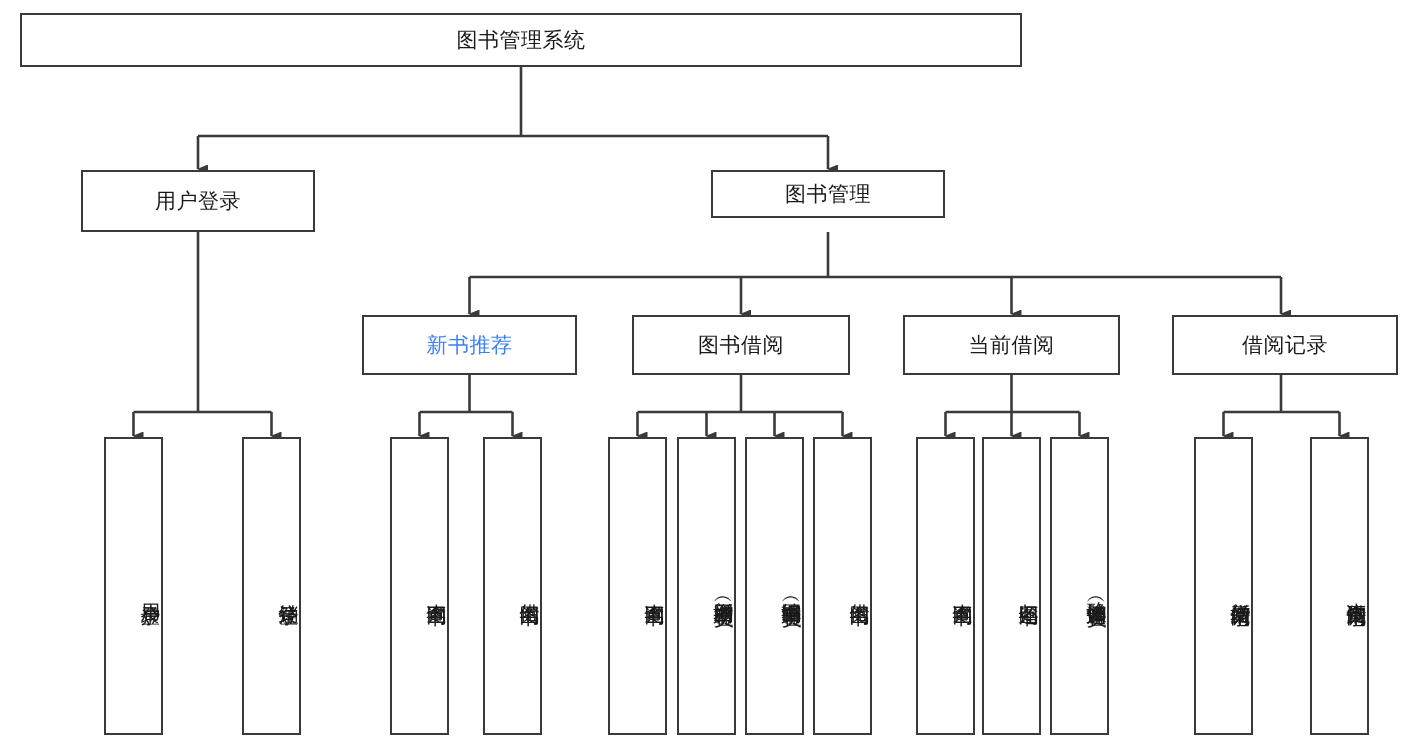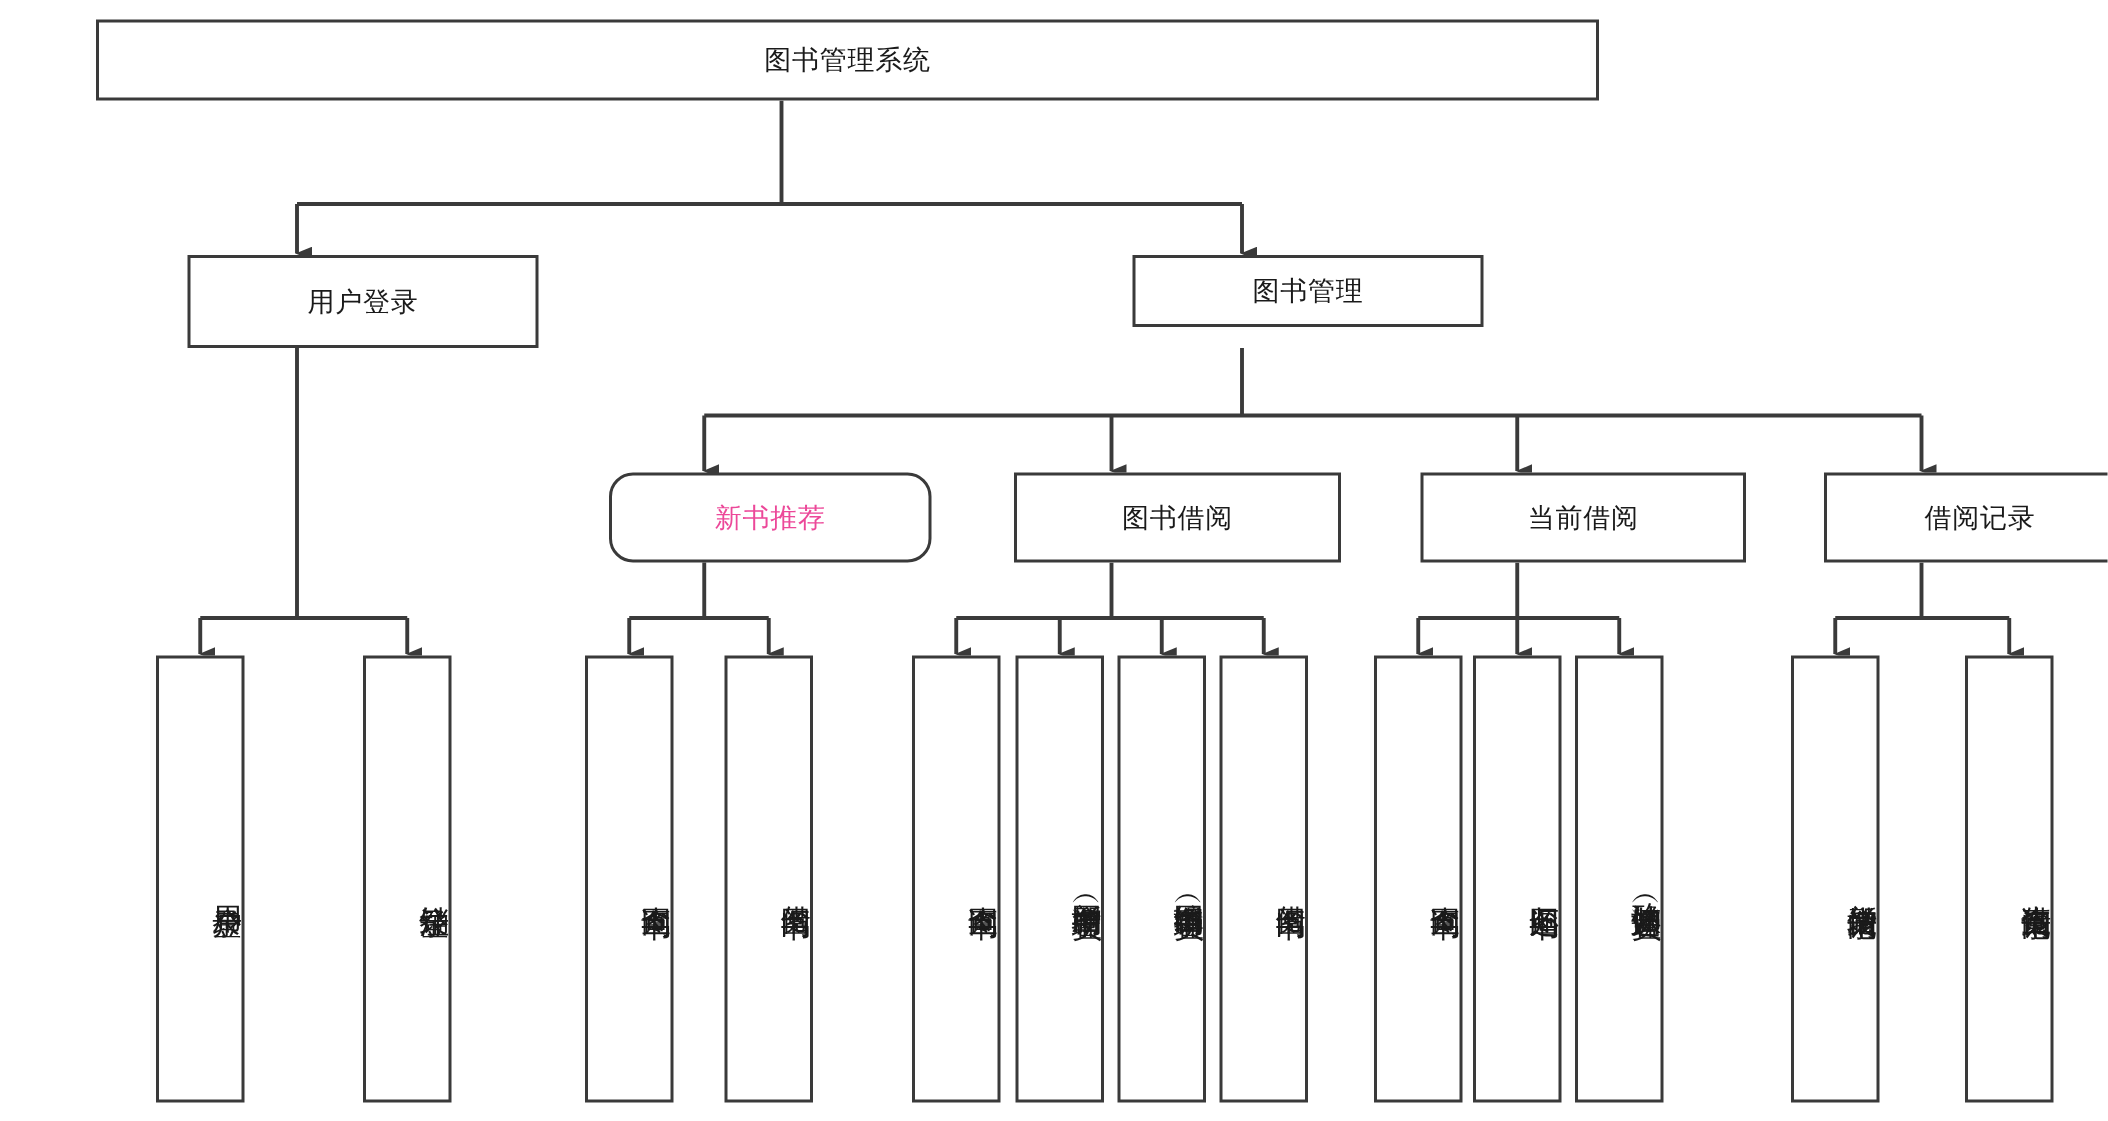--- a/index.html
+++ b/index.html
@@ -31,23 +31,22 @@
     position: absolute;
     box-sizing: border-box;
     background: #ffffff;
     border: 2px solid #3a3a3a;
     display: flex;
     align-items: center;
     justify-content: center;
     color: #1a1a1a;
   }
   .node.horiz {
-    font-size: 18px;
+    font-size: 21px;
     letter-spacing: 0.5px;
-    margin-left: 44px;
   }
   .node.vert {
     writing-mode: vertical-rl;
     text-orientation: upright;
     font-size: 20px;
     line-height: 1.05;
     letter-spacing: 1px;
     align-items: flex-start;
     justify-content: center;
     padding-top: 8px;
@@ -117,30 +116,30 @@
   <div id="node-layer">
       <div class="node horiz" id="node-root" style="left: 20px; top: 13px; width: 1002px; height: 54px; border-color: rgb(58, 58, 58); color: rgb(26, 26, 26);">
         <span class="label">图书管理系统</span>
       </div>
       <div class="node horiz" id="node-login" style="left: 81px; top: 170px; width: 234px; height: 62px; border-color: rgb(58, 58, 58); color: rgb(26, 26, 26);">
         <span class="label">用户登录</span>
       </div>
       <div class="node horiz" id="node-bookmgmt" style="left: 711px; top: 170px; width: 234px; height: 48px; border-color: rgb(58, 58, 58); color: rgb(26, 26, 26);">
         <span class="label">图书管理</span>
       </div>
-      <div class="node horiz" id="node-newbook" style="left: 362px; top: 315px; width: 215px; height: 60px; border-color: rgb(58, 58, 58); color: #ec4899; border-radius: 16px;">
+      <div class="node horiz" id="node-newbook" style="left: 362px; top: 315px; width: 215px; height: 60px; border-color: rgb(58, 58, 58); color: #3b82f6;">
         <span class="label">新书推荐</span>
       </div>
       <div class="node horiz" id="node-borrow" style="left: 632px; top: 315px; width: 218px; height: 60px; border-color: rgb(58, 58, 58); color: rgb(26, 26, 26);">
         <span class="label">图书借阅</span>
       </div>
       <div class="node horiz" id="node-current" style="left: 903px; top: 315px; width: 217px; height: 60px; border-color: rgb(58, 58, 58); color: rgb(26, 26, 26);">
         <span class="label">当前借阅</span>
       </div>
-      <div class="node horiz" id="node-records" style="left: 1172px; top: 315px; width: 208px; height: 60px; border-color: rgb(58, 58, 58); color: rgb(26, 26, 26);">
+      <div class="node horiz" id="node-records" style="left: 1172px; top: 315px; width: 226px; height: 60px; border-color: rgb(58, 58, 58); color: rgb(26, 26, 26);">
         <span class="label">借阅记录</span>
       </div>
       <div class="node vert" id="node-leaf1" style="left: 104px; top: 437px; width: 59px; height: 298px; border-color: rgb(58, 58, 58); color: rgb(26, 26, 26);">
         <span class="label">用户登录</span>
       </div>
       <div class="node vert" id="node-leaf2" style="left: 242px; top: 437px; width: 59px; height: 298px; border-color: rgb(58, 58, 58); color: rgb(26, 26, 26);">
         <span class="label">注销登录</span>
       </div>
       <div class="node vert" id="node-leaf3" style="left: 390px; top: 437px; width: 59px; height: 298px; border-color: rgb(58, 58, 58); color: rgb(26, 26, 26);">
         <span class="label">查询图书</span>

